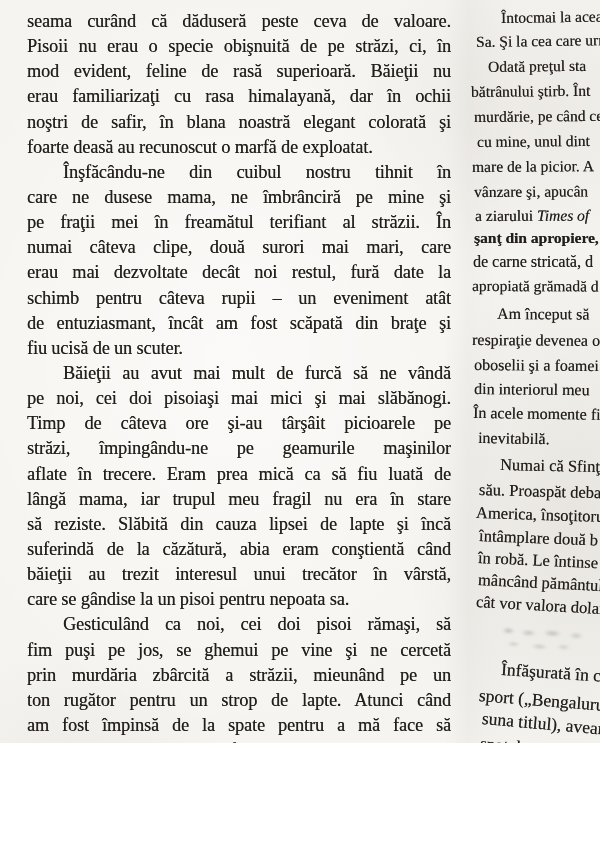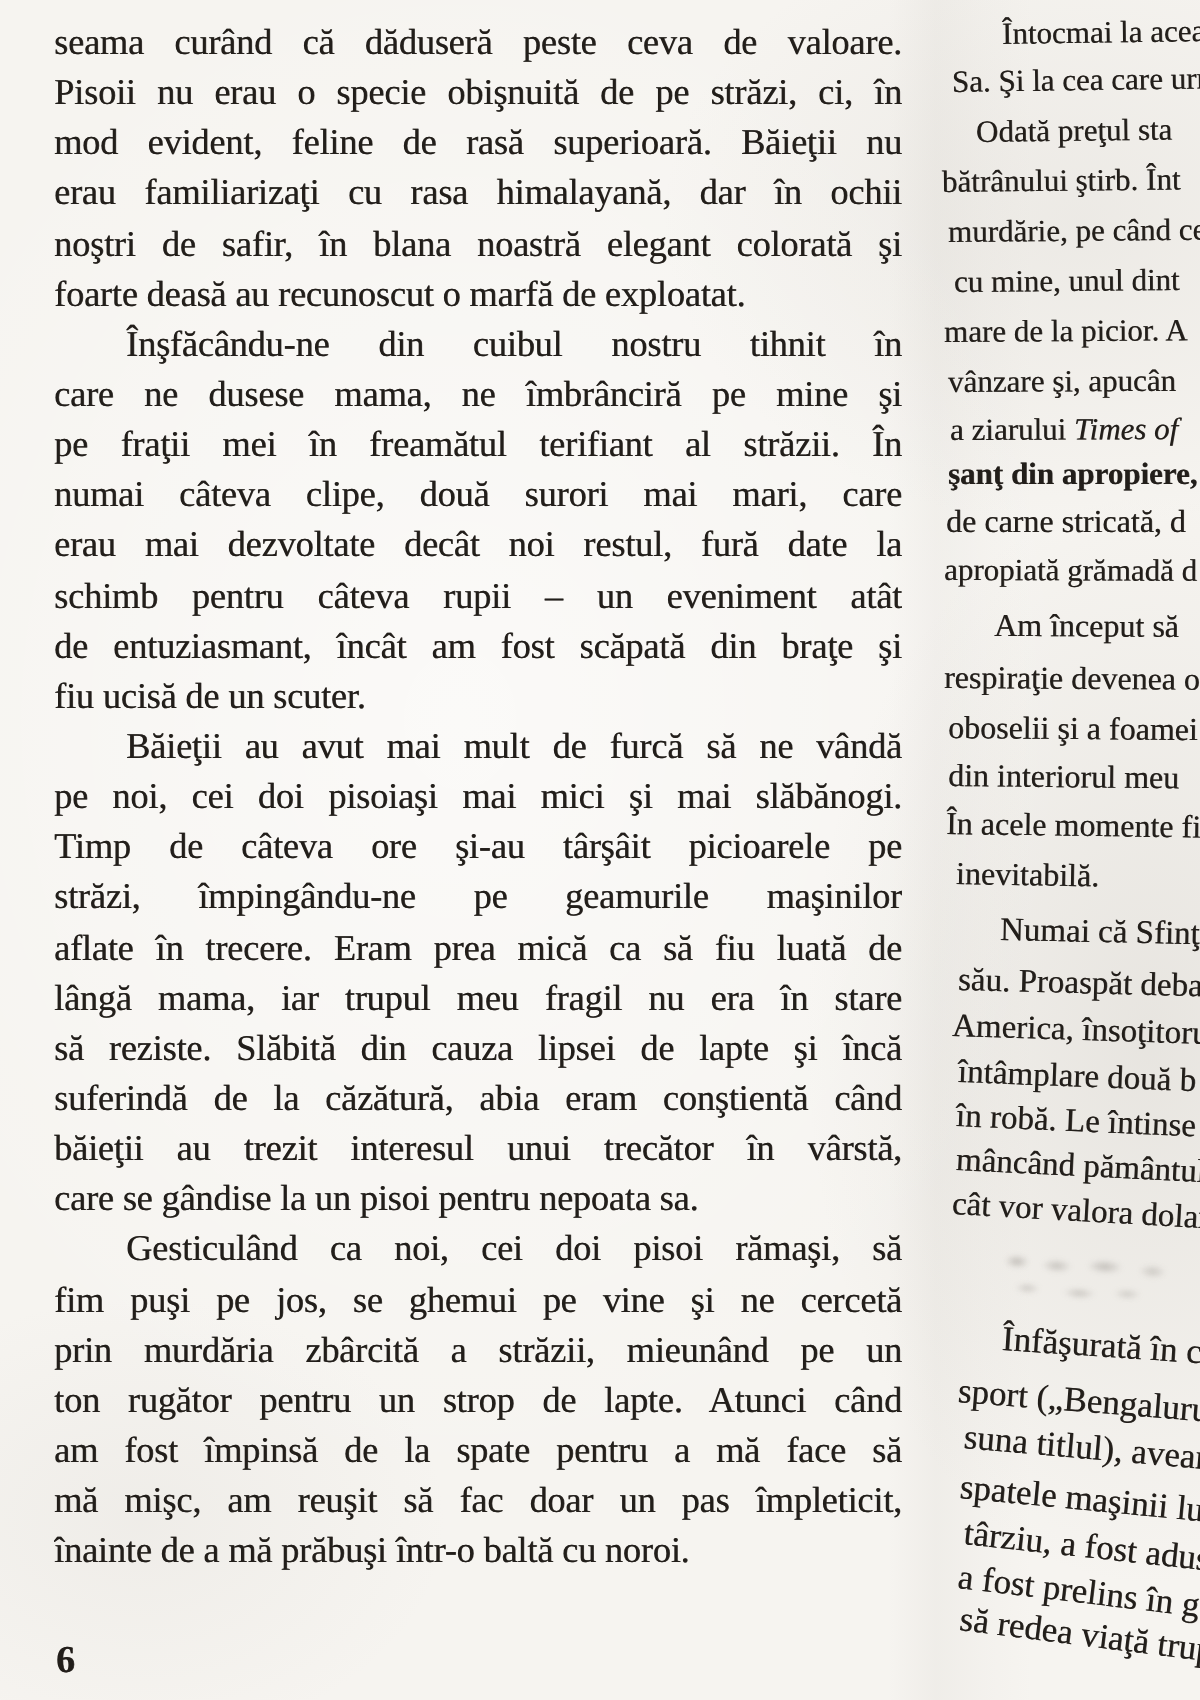--- a/index.html
+++ b/index.html
@@ -1,19 +1,19 @@
 <!DOCTYPE html>
 <html><head>
 <meta charset="utf-8">
 <style>
   html, body { margin: 0; padding: 0; }
   #canvas {
     position: relative;
     width: 600px;
-    height: 850px;
+    height: 743px;
     overflow: hidden;
     font-family: "Liberation Serif", serif;
     color: #221e1a;
     background-color: #f6f4f0;
     background-image:
       radial-gradient(ellipse 300px 220px at 540px 110px, rgba(185,180,172,0.16), transparent 70%),
       radial-gradient(ellipse 240px 380px at 575px 520px, rgba(172,167,158,0.20), transparent 72%),
       radial-gradient(ellipse 220px 160px at 70px 760px, rgba(188,184,177,0.12), transparent 70%),
       radial-gradient(ellipse 420px 520px at 230px 360px, rgba(255,255,255,0.55), transparent 75%),
       linear-gradient(90deg, transparent 74%, rgba(160,154,146,0.08) 78%, rgba(160,154,146,0.03) 82%, transparent 86%);

